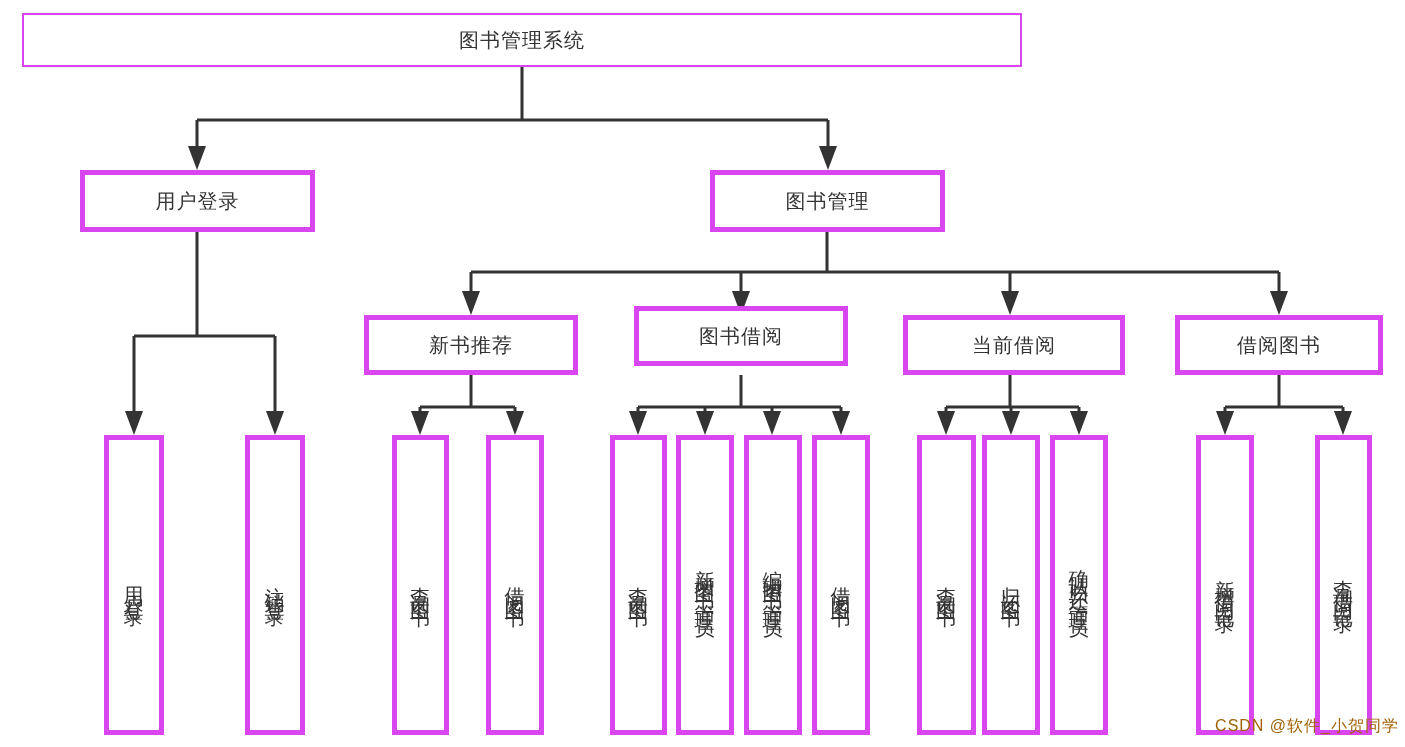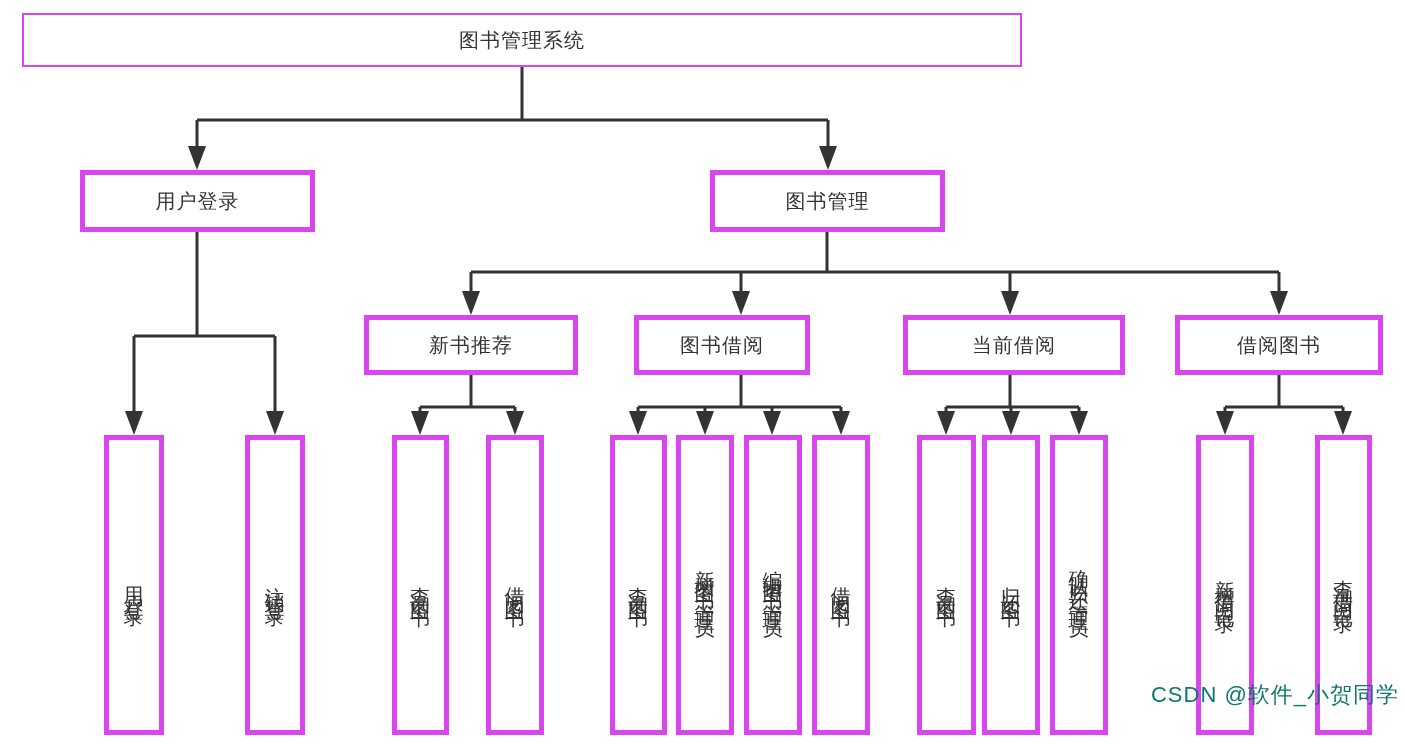--- a/index.html
+++ b/index.html
@@ -27,23 +27,23 @@
     writing-mode:vertical-rl;
     text-orientation:mixed;
     font-size:20px;
     letter-spacing:7px;
     line-height:1;
     white-space:nowrap;
   }
   #watermark{
     position:absolute;
     right:6px;
-    top:680px;
-    font-size:22px;
-    color:#0f766e;
+    top:716px;
+    font-size:16px;
+    color:#a16207;
     letter-spacing:1px;
     pointer-events:none;
   }
 </style>
 </head>
 <body>
 
 <div id="canvas">
 
   <svg id="edges" width="1405" height="747" viewBox="0 0 1405 747">
@@ -86,21 +86,21 @@
   <div class="node node-h" style="left:80px;top:170px;width:235px;height:62px">
     <span>用户登录</span>
   </div>
   <div class="node node-h" style="left:710px;top:170px;width:235px;height:62px">
     <span>图书管理</span>
   </div>
 
   <div class="node node-h" style="left:364px;top:315px;width:214px;height:60px">
     <span>新书推荐</span>
   </div>
-  <div class="node node-h" style="left:634px;top:315px;width:176px;height:60px">
+  <div class="node node-h" style="left:634px;top:306px;width:214px;height:60px">
     <span>图书借阅</span>
   </div>
   <div class="node node-h" style="left:903px;top:315px;width:222px;height:60px">
     <span>当前借阅</span>
   </div>
   <div class="node node-h" style="left:1175px;top:315px;width:208px;height:60px">
     <span>借阅图书</span>
   </div>
 
   <div class="node node-v" style="left:104px;top:435px;width:60px;height:300px">

